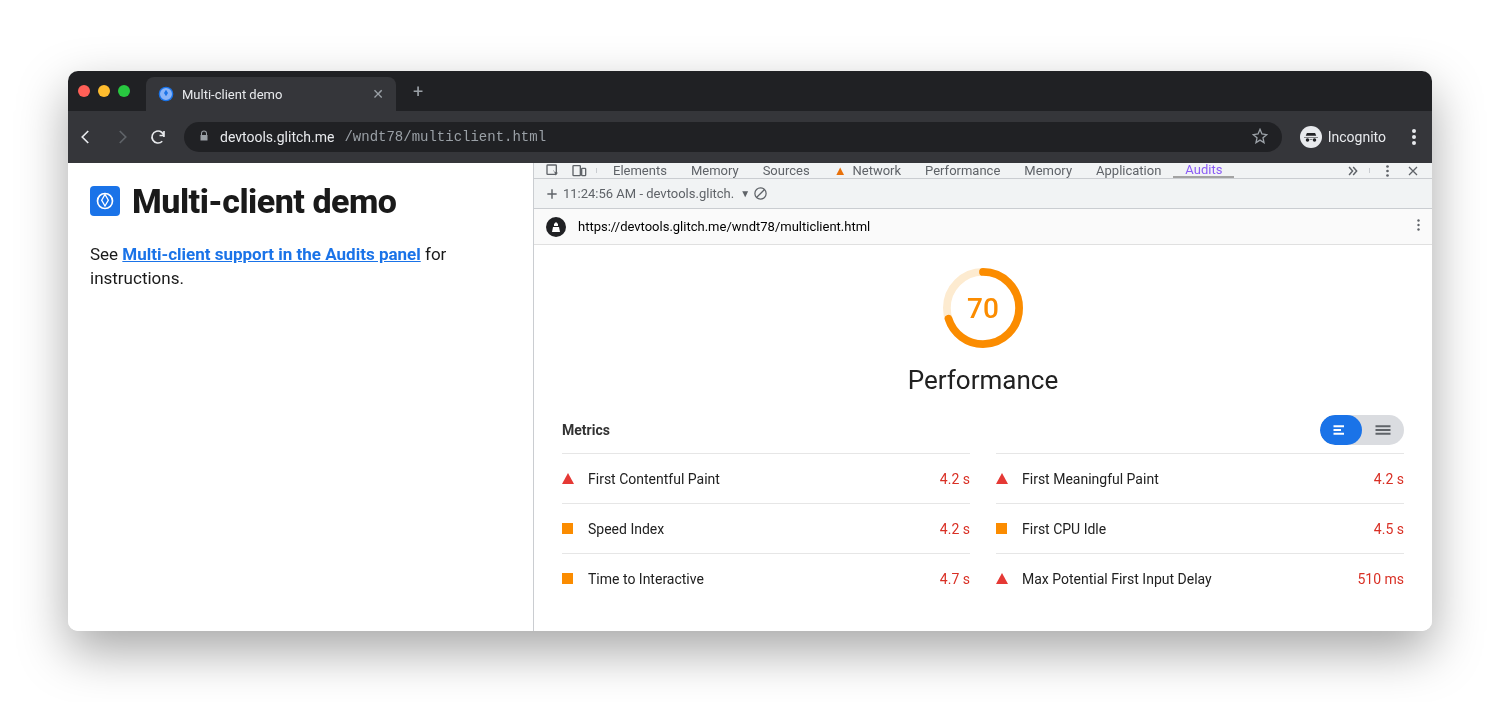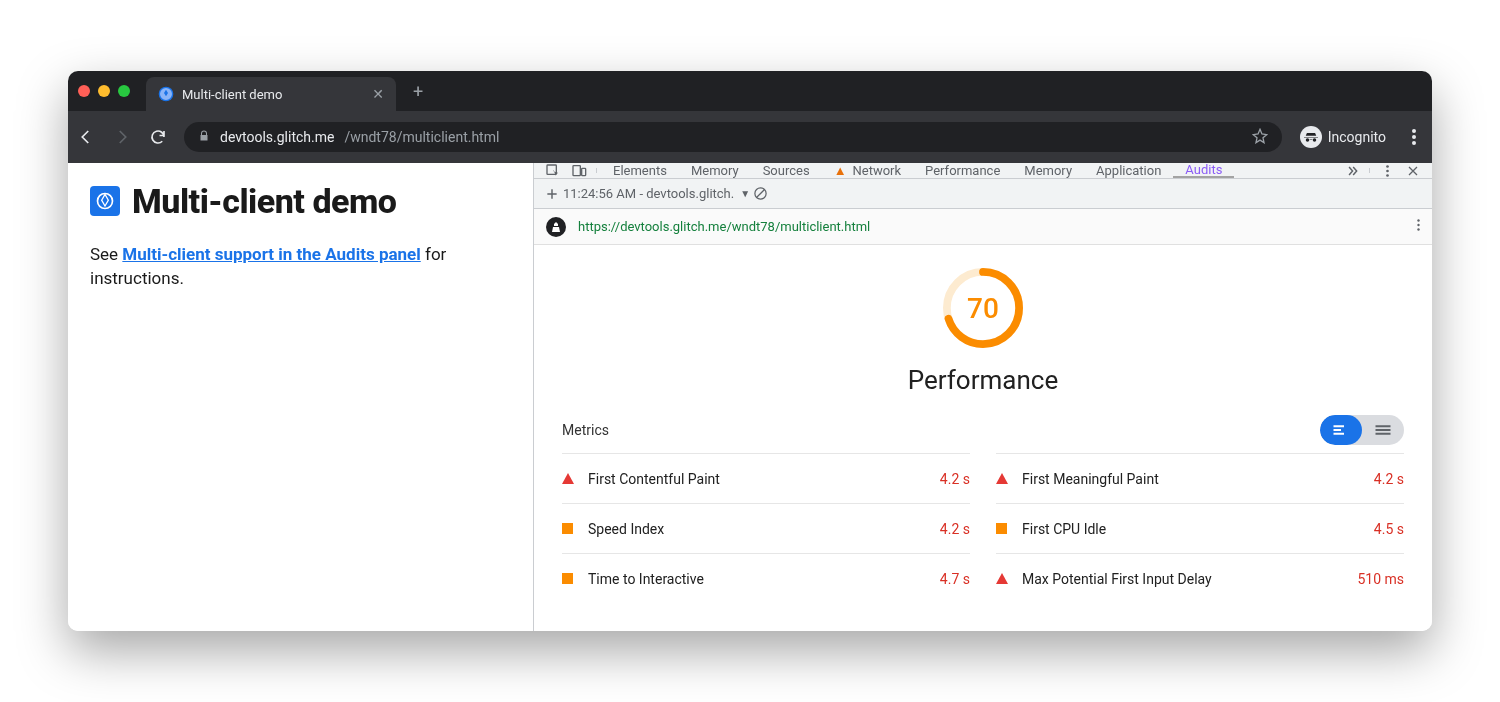--- a/index.html
+++ b/index.html
@@ -76,21 +76,21 @@
     display:flex;
     align-items:center;
     padding: 0 14px;
     margin: 0 6px;
     color:#e8eaed;
     font-size:14px;
     gap:10px;
   }
   .address-bar .lock { color:#9aa0a6; font-size:13px;}
   .address-bar .host { color:#e8eaed;}
-  .address-bar .path { color:#9aa0a6;}
+  .address-bar .path { color:#9aa0a6;font-family:Liberation Mono, monospace;}
   .address-bar .star { margin-left:auto; color:#9aa0a6;}
   .incognito-pill { display:flex;align-items:center;gap:6px;color:#e8eaed;font-size:14px;padding:0 8px;}
   .incog-icon{width:22px;height:22px;border-radius:50%;background:#e8eaed;display:flex;align-items:center;justify-content:center;}
   .incog-icon svg{width:14px;height:10px;}
   .menu-dots { width:32px;height:32px;display:flex;align-items:center;justify-content:center;color:#e8eaed;}
   
   .content {
     flex:1;
     display:flex;
     background:#fff;
@@ -133,40 +133,40 @@
   .dt-tab .warn { color:#e8710a;}
   .dt-right { margin-left:auto;display:flex;align-items:stretch;}
   .dt-subbar {
     height:30px;border-bottom:1px solid #cacdd1;background:#f1f3f4;
     display:flex;align-items:center;padding:0 8px;color:#5f6368;
   }
   .dt-subbar .dd { display:flex;align-items:center;gap:6px;}
   .dt-subbar .caret{font-size:10px;}
   .audit-url-bar{
     height:36px;border-bottom:1px solid #e0e0e0;background:#fafafa;
-    display:flex;align-items:center;padding:0 12px;gap:12px;color:#15803d;
+    display:flex;align-items:center;padding:0 12px;gap:12px;color:#000000;
   }
   .url-icon{width:20px;height:20px;border-radius:50%;background:#202124;color:#fff;display:flex;align-items:center;justify-content:center;font-size:12px;font-weight:bold;}
   .audit-url-bar .more{margin-left:auto;color:#5f6368;}
   .audit-body{
     flex:1;overflow:auto;padding:20px 28px 0;
   }
   .gauge-wrap{display:flex;flex-direction:column;align-items:center;margin-bottom:20px;}
   .gauge{width:86px;height:86px;position:relative;}
   .gauge svg{transform:rotate(-90deg);}
   .gauge .score{
     position:absolute;top:0;left:0;right:0;bottom:0;
     display:flex;align-items:center;justify-content:center;
     font-size:28px;font-weight:500;color:#fb8c00;
   }
   .gauge-label{font-size:26px;color:#212121;margin-top:14px;}
   .metrics-header{
     display:flex;align-items:center;justify-content:space-between;margin:10px 0 8px;
   }
-  .metrics-title{font-weight:400;font-size:14px;text-align:center;}
+  .metrics-title{font-weight:700;font-size:14px;text-align:center;}
   .view-toggle{
     display:flex;background:#dadce0;border-radius:18px;height:30px;width:84px;overflow:hidden;
   }
   .vt-btn{flex:1;display:flex;align-items:center;justify-content:center;color:#5f6368;}
   .vt-btn.active{background:#1a73e8;color:#fff;border-radius:18px;}
   .metrics-grid{display:flex;gap:26px;}
   .metrics-col{flex:1;}
   .metric{
     display:flex;align-items:center;height:50px;border-top:1px solid #e6e6e6;gap:14px;
   }

